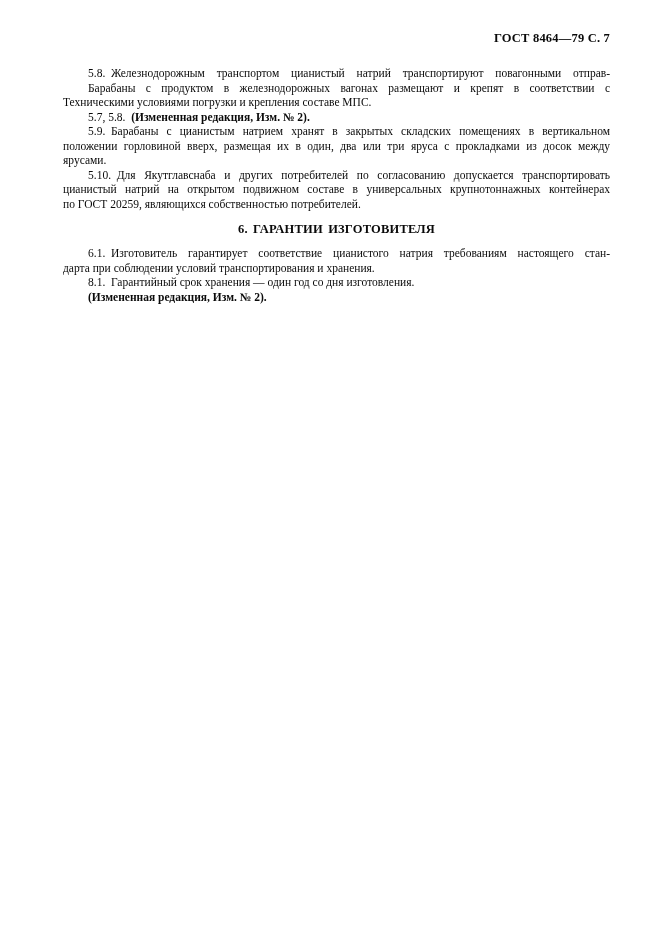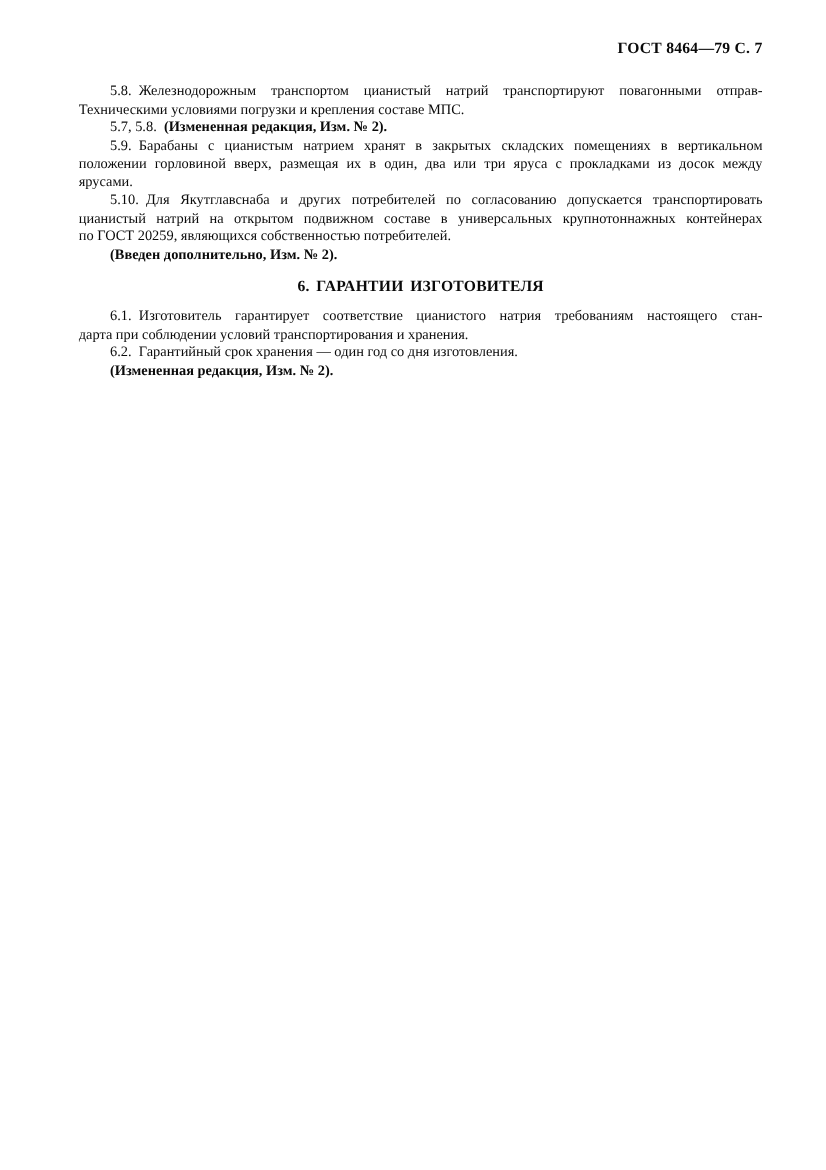--- a/index.html
+++ b/index.html
@@ -64,28 +64,28 @@
     font-weight: bold;
   }
 </style>
 </head>
 <body>
 
 <div class="page">
   <div class="page-header">ГОСТ 8464—79 С. 7</div>
   <div class="doc-body">
       <div class="line indent"><span class="regular">5.8. Железнодорожным транспортом цианистый натрий транспортируют повагонными отправ-</span></div>
+      <div class="line indent"><span class="regular">Барабаны с продуктом в железнодорожных вагонах размещают и крепят в соответствии с</span></div>
       <div class="line last"><span class="regular">Техническими условиями погрузки и крепления составе МПС.</span></div>
       <div class="line indent last"><span class="regular">5.7, 5.8. </span><span class="bold">(Измененная редакция, Изм. № 2).</span></div>
       <div class="line indent"><span class="regular">5.9. Барабаны с цианистым натрием хранят в закрытых складских помещениях в вертикальном</span></div>
       <div class="line"><span class="regular">положении горловиной вверх, размещая их в один, два или три яруса с прокладками из досок между</span></div>
       <div class="line last"><span class="regular">ярусами.</span></div>
       <div class="line indent"><span class="regular">5.10. Для Якутглавснаба и других потребителей по согласованию допускается транспортировать</span></div>
       <div class="line"><span class="regular">цианистый натрий на открытом подвижном составе в универсальных крупнотоннажных контейнерах</span></div>
       <div class="line last"><span class="regular">по ГОСТ 20259, являющихся собственностью потребителей.</span></div>
-      <div class="line indent last"><span class="bold">(Введен дополнительно, Изм. № 2).</span></div>
       <div class="heading">6. ГАРАНТИИ ИЗГОТОВИТЕЛЯ</div>
       <div class="line indent"><span class="regular">6.1. Изготовитель гарантирует соответствие цианистого натрия требованиям настоящего стан-</span></div>
       <div class="line last"><span class="regular">дарта при соблюдении условий транспортирования и хранения.</span></div>
-      <div class="line indent last"><span class="regular">6.2. Гарантийный срок хранения — один год со дня изготовления.</span></div>
+      <div class="line indent last"><span class="regular">8.1. Гарантийный срок хранения — один год со дня изготовления.</span></div>
       <div class="line indent last"><span class="bold">(Измененная редакция, Изм. № 2).</span></div>
     </div>
 </div>
 
 </body></html>

